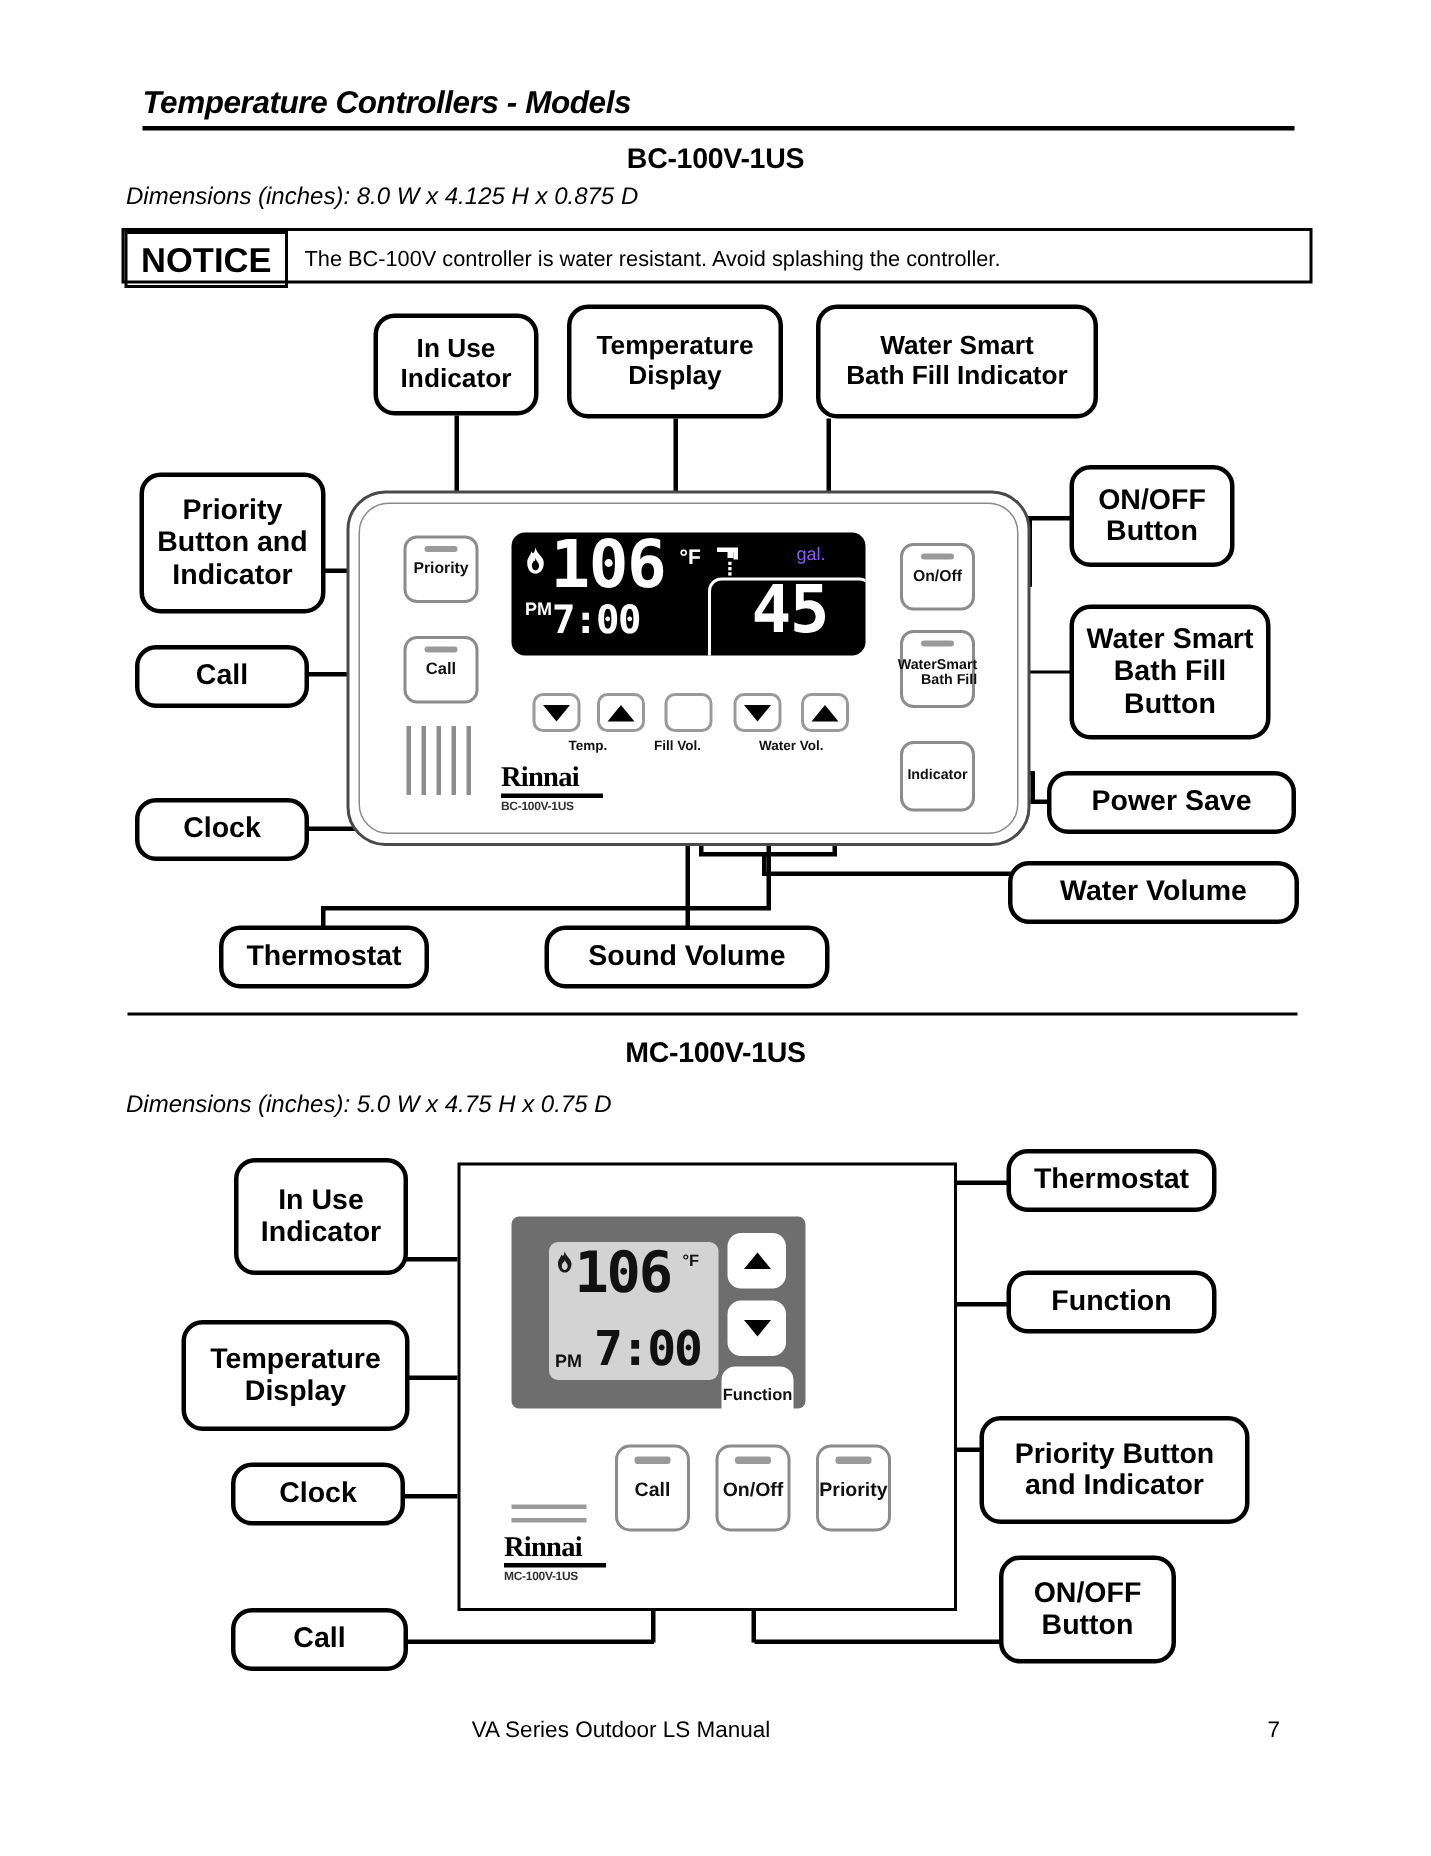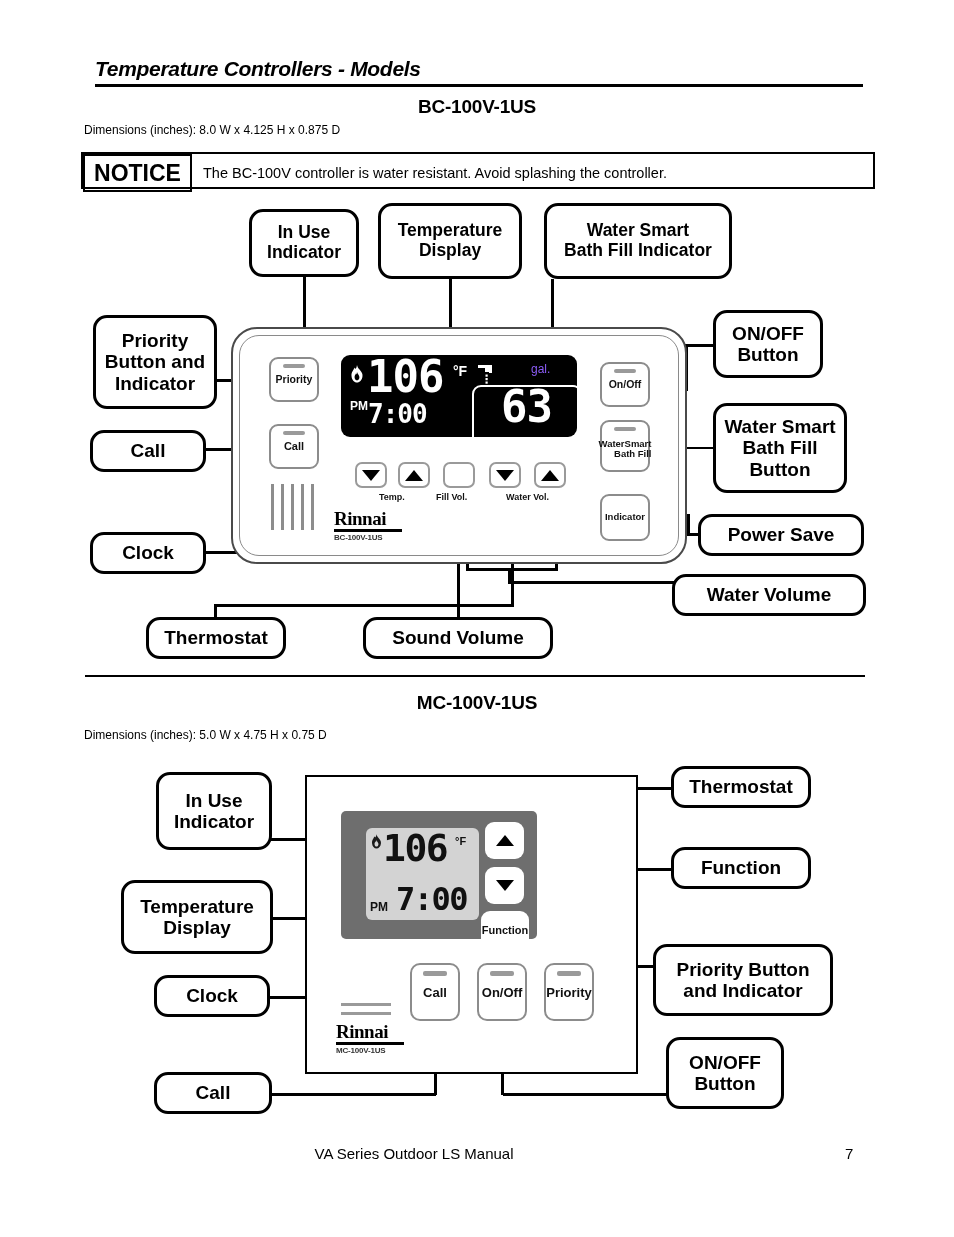--- a/index.html
+++ b/index.html
@@ -20,21 +20,21 @@
     letter-spacing:-0.3px;
   }
   .title-rule {
     position:absolute; left:95px; top:84px; width:768px; height:3px; background:#000;
   }
   .model-title {
     position:absolute; width:954px; text-align:center;
     font-weight:bold; font-size:19px; letter-spacing:-0.2px;
   }
   .dims {
-    position:absolute; font-size:12px;
+    position:absolute; font-size:16px;font-style:italic;
   }
 
   
   .notice-box {
     position:absolute; left:81px; top:152px; width:794px; height:37px;
     border:2px solid #000; box-sizing:border-box; background:#fff;
   }
   .notice-word {
     position:absolute; left:0px; top:0px; width:109px; height:38px;
     border:2px solid #000; box-sizing:border-box;
@@ -302,21 +302,21 @@
     <svg style="position:absolute; left:135px; top:8px;" width="24" height="26" viewBox="0 0 24 26">
       <path d="M2 2 L2 5 L9 5 L9 9 L13 9 L13 5 L16 5 L16 2 Z" fill="#fff"></path>
       <path d="M13 5 L16 5 L16 10 L13 10 Z" fill="#fff"></path>
       <rect x="9.5" y="11.5" width="2.2" height="2.2" fill="#fff"></rect>
       <rect x="9.5" y="15" width="2.2" height="2.2" fill="#fff"></rect>
       <rect x="9.5" y="18.5" width="2.2" height="2.2" fill="#fff"></rect>
     </svg>
     <div style="position:absolute; left:190px; top:7px; font-size:12px; font-weight:normal; color:#8b5cf6;">gal.</div>
 
     <div style="position:absolute; left:131px; top:30px; width:106px; height:56px; border:2.5px solid #fff; border-radius:9px;"></div>
-    <div class="seg" style="position:absolute; left:160px; top:26px; font-size:44px; font-weight:bold; color:#fff; letter-spacing:-1px;">63</div>
+    <div class="seg" style="position:absolute; left:160px; top:26px; font-size:44px; font-weight:bold; color:#fff; letter-spacing:-1px;">45</div>
   </div>
 
   <div class="abtn" style="left:355px; top:462px;">
     <span class="tri-d"></span>
   </div>
   <div class="abtn" style="left:398px; top:462px;">
     <span class="tri-u"></span>
   </div>
   <div class="abtn" style="left:443px; top:462px;"></div>
   <div class="abtn" style="left:489px; top:462px;">

